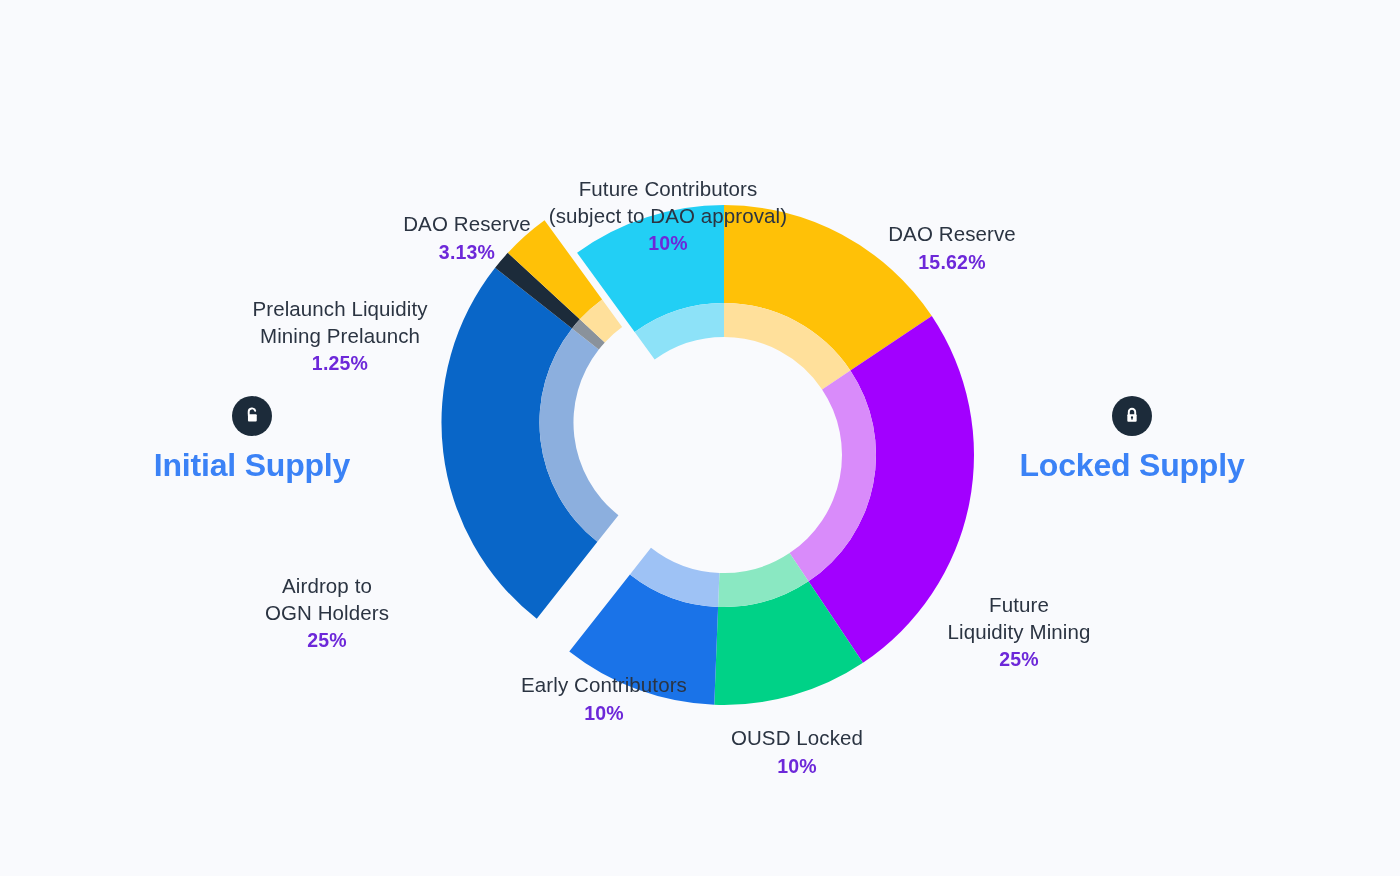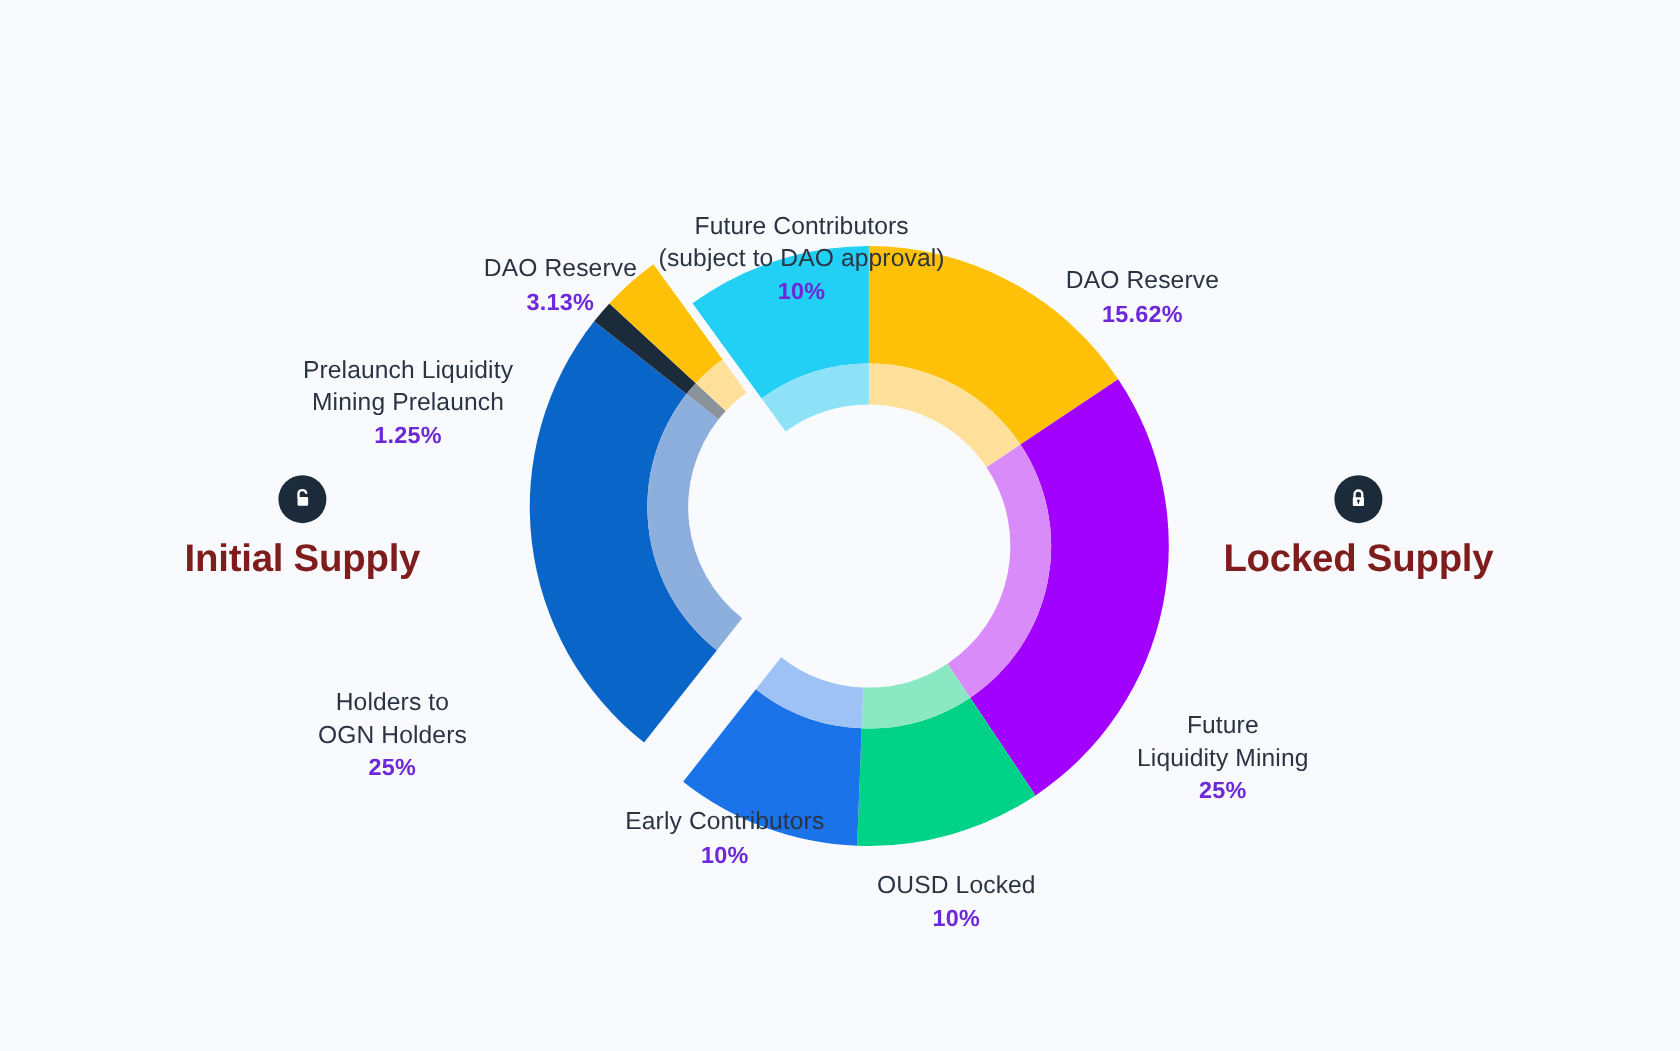--- a/index.html
+++ b/index.html
@@ -73,21 +73,21 @@
     border-radius: 50%;
     background: #1C2B3A;
     display: inline-flex;
     align-items: center;
     justify-content: center;
     margin-bottom: 12px;
   }
   .supply-title {
     font-size: 32px;
     font-weight: 700;
-    color: #7f1d1d;
+    color: #3b82f6;
     letter-spacing: -0.2px;
     line-height: 1.1;
   }
 </style>
 </head>
 <body>
 
 <div id="stage">
 
   <svg id="donut" viewBox="0 0 1400 876">
@@ -134,21 +134,21 @@
     <span class="nm">OUSD Locked</span>
     <span class="pct">10%</span>
   </div>
 
   <div class="lbl" id="lab-early-contributors">
     <span class="nm">Early Contributors</span>
     <span class="pct">10%</span>
   </div>
 
   <div class="lbl" id="lab-airdrop">
-    <span class="nm">Holders to</span>
+    <span class="nm">Airdrop to</span>
     <span class="nm">OGN Holders</span>
     <span class="pct">25%</span>
   </div>
 
   <div class="lbl" id="lab-prelaunch">
     <span class="nm">Prelaunch Liquidity</span>
     <span class="nm">Mining Prelaunch</span>
     <span class="pct">1.25%</span>
   </div>
 

